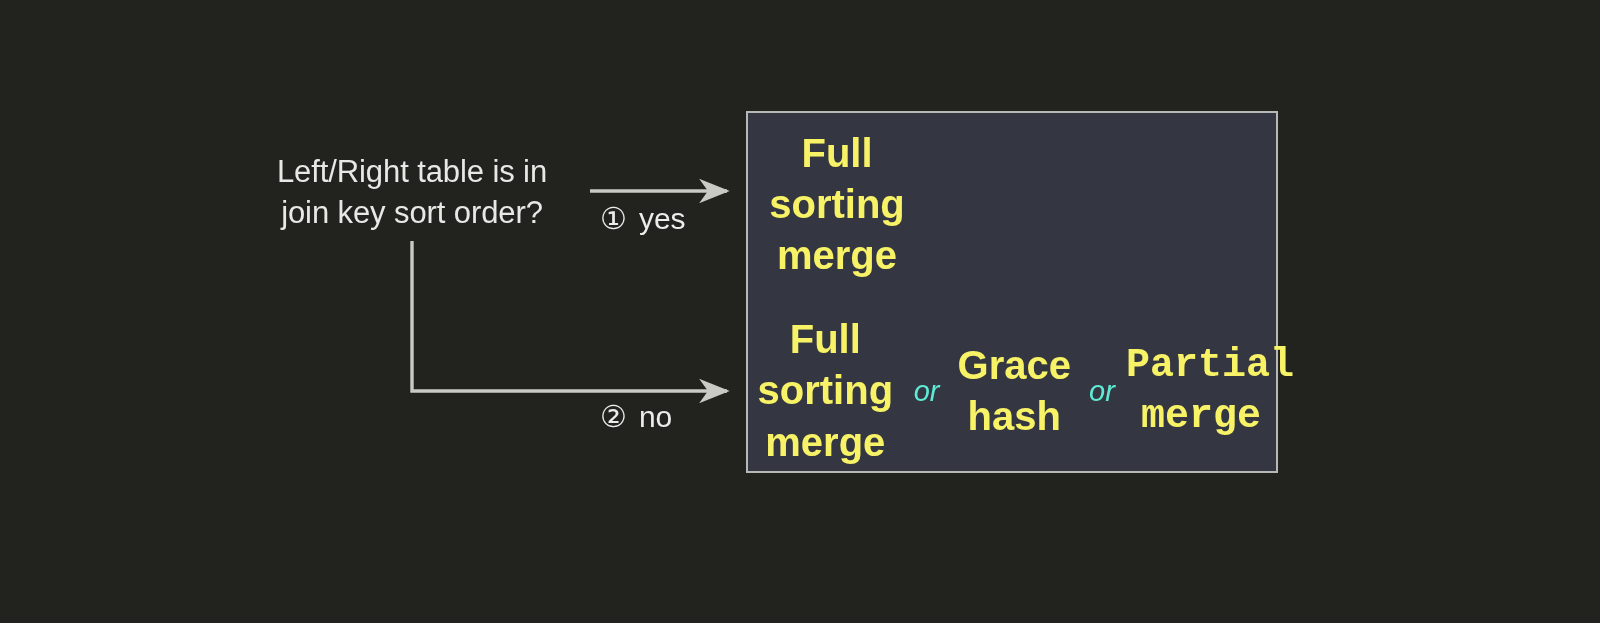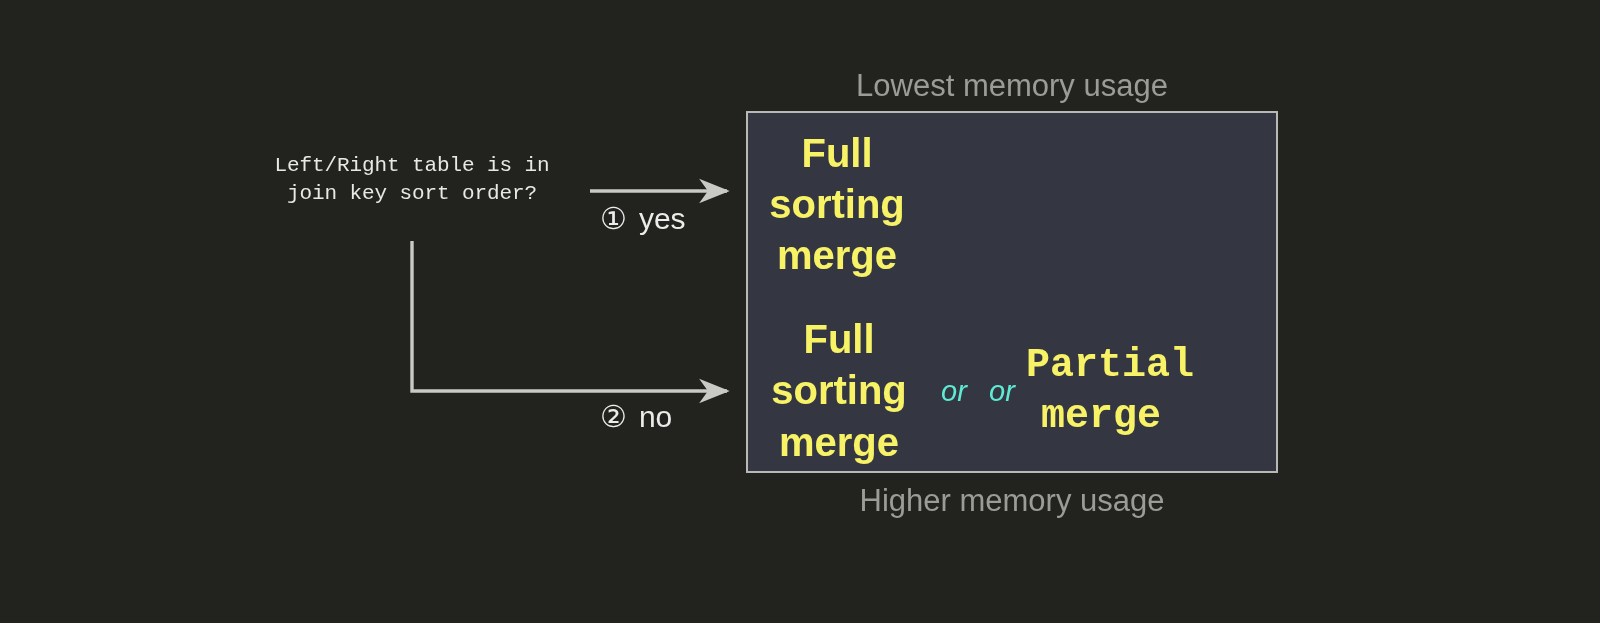--- a/index.html
+++ b/index.html
@@ -25,25 +25,24 @@
   }
 
   
   .question {
     position: absolute;
     left: 232px;
     top: 152px;
     width: 360px;
     text-align: center;
     color: #e8e8e6;
-    font-size: 21px;
+    font-size: 31px;
     line-height: 1.32;
     letter-spacing: -0.1px;
     white-space: pre-line;
-    font-family: Liberation Mono, monospace;
   }
 
   
   .branch-label {
     position: absolute;
     color: #ececeb;
     font-size: 30px;
     line-height: 1;
     white-space: nowrap;
     display: flex;
@@ -162,35 +161,35 @@
   <div class="branch-label branch-yes">
     <span class="circled-num">①</span>
     <span>yes</span>
   </div>
 
   <div class="branch-label branch-no">
     <span class="circled-num">②</span>
     <span>no</span>
   </div>
 
-  <div class="box-caption caption-top">Lowest memory usage</div>
 
   <div class="outcome-box"></div>
 
   <div class="row-top">
     <div class="option opt-fsm">Full
 sorting
 merge</div>
   </div>
 
   <div class="row-bottom">
     <div class="option opt-fsm">Full
 sorting
 merge</div>
     <div class="sep">or</div>
+    <div class="option opt-grace">Grace
+hash</div>
     <div class="sep">or</div>
     <div class="option opt-part">Partial
 merge</div>
   </div>
 
-  <div class="box-caption caption-bottom">Higher memory usage</div>
 
 </div>
 
 </body></html>

